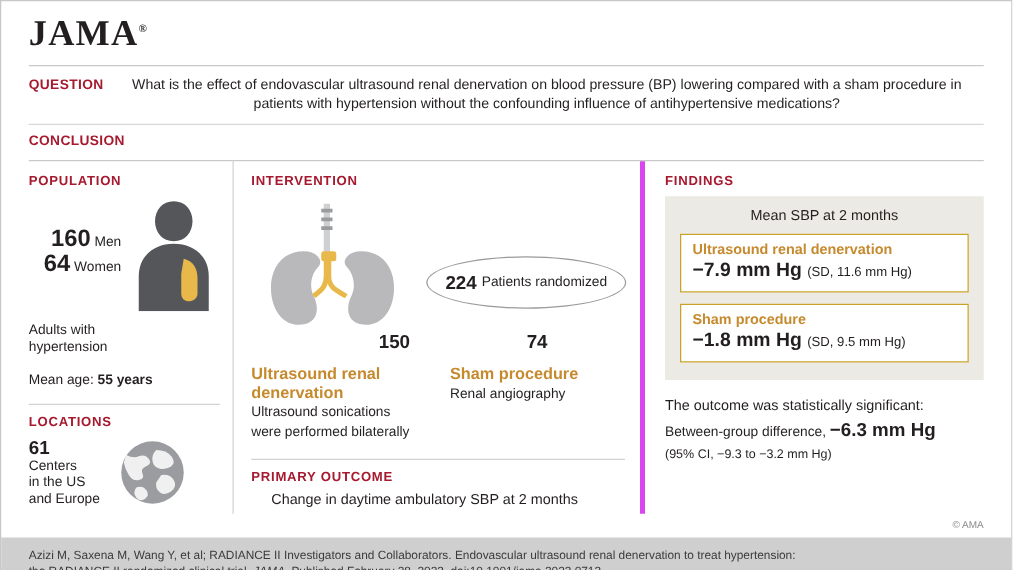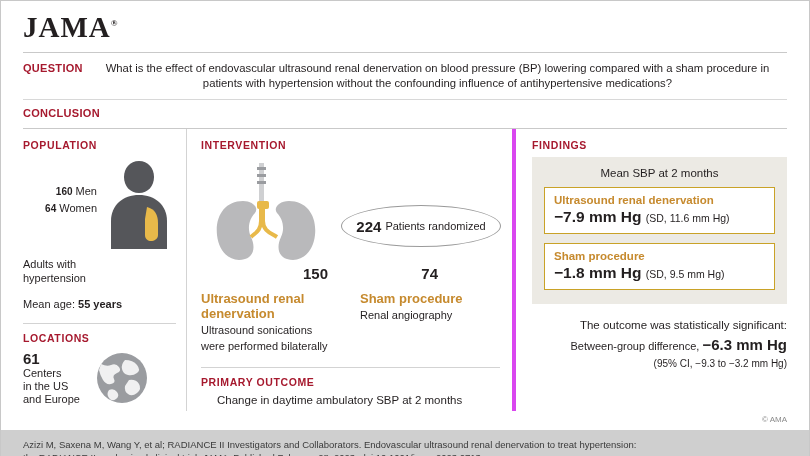--- a/index.html
+++ b/index.html
@@ -88,21 +88,21 @@
   .pop-body { display: flex; align-items: flex-start; }
   .pop-nums {
     padding-top: 26px;
     font-size: 11px;
     color: #231f20;
     line-height: 17px;
     width: 80px;
     text-align: right;
     padding-right: 6px;
   }
-  .pop-nums b { font-size: 10px; font-weight: bold; }
+  .pop-nums b { font-size: 19px; font-weight: bold; }
   .pop-fig { width: 72px; height: 92px; position: relative; }
 
   .pop-text {
     font-size: 11px;
     color: #231f20;
     line-height: 14px;
     margin-top: 8px;
   }
   .pop-text .gap { margin-top: 12px; display: block; }
   .pop-text b { font-weight: bold; }
@@ -179,21 +179,21 @@
   .res-name {
     color: #c68a2e;
     font-weight: bold;
     font-size: 11.5px;
     margin-bottom: 2px;
   }
   .res-val { font-size: 15.5px; font-weight: bold; color: #231f20; }
   .res-sd { font-size: 10.5px; font-weight: normal; }
 
   .sig {
-    text-align: right;
+    text-align: left;
     font-size: 11.5px;
     color: #231f20;
     margin-top: 14px;
     line-height: 15px;
   }
   .sig-diff {
     font-size: 11px;
     margin-top: 4px;
   }
   .sig-diff b { font-size: 15px; font-weight: bold; }

